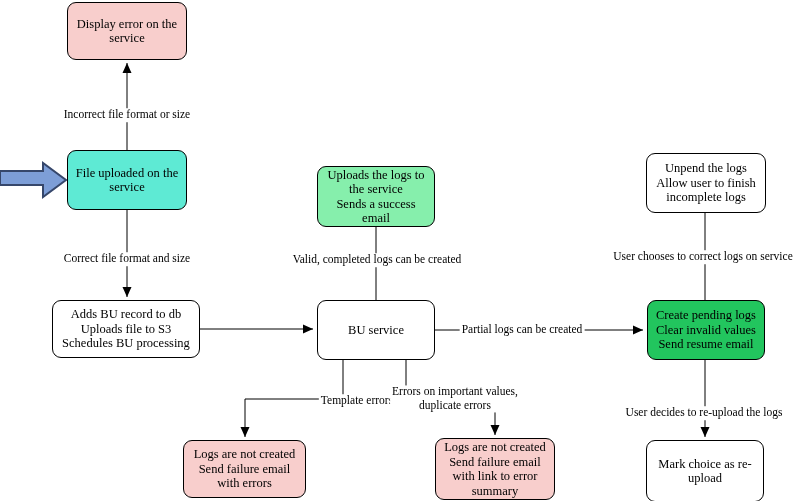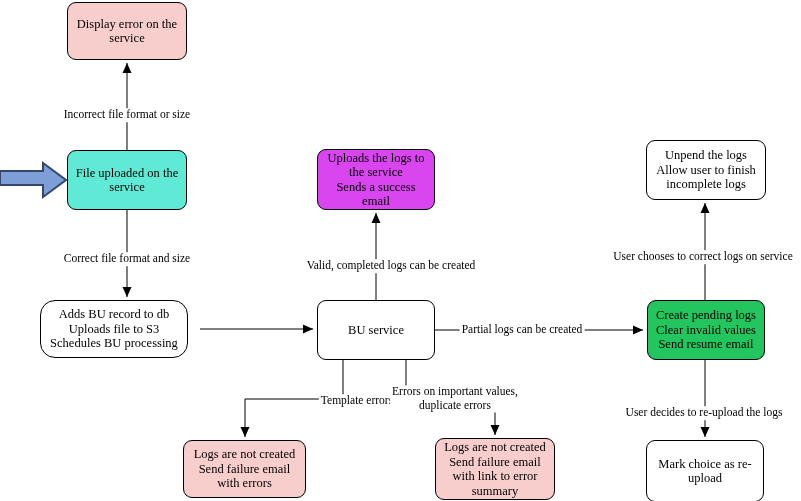--- a/index.html
+++ b/index.html
@@ -28,21 +28,21 @@
     justify-content: center;
     text-align: center;
     font-size: 12.5px;
     line-height: 1.16;
     white-space: pre-line;
     padding: 2px 3px;
     z-index: 3;
   }
   .fill-pink   { background: #f8cecc; }
   .fill-blue   { background: #5eead4; }
-  .fill-green  { background: #d946ef; }
+  .fill-green  { background: #86efac; margin-top: 17px; }
   .fill-yellow { background: #22c55e; }
   .fill-white  { background: #ffffff; }
   .elabel {
     position: absolute;
     transform: translate(-50%, -50%);
     background: #ffffff;
     font-size: 11.5px;
     line-height: 1.18;
     white-space: pre;
     text-align: center;
@@ -83,32 +83,32 @@
   <svg class="entry-arrow" width="70" height="40">
     <polygon points="0,11 43,11 43,3 66,20 43,37 43,25 0,25" fill="#7d9ed7" stroke="#36476b" stroke-width="2"></polygon>
   </svg>
 
   <div class="node fill-pink" style="left:67px;  top:2px;   width:120px; height:58px;">Display error on the
 service</div>
 
   <div class="node fill-blue" style="left:67px;  top:150px; width:120px; height:60px;">File uploaded on the
 service</div>
 
-  <div class="node fill-white" style="left:40px;  top:300px; width:148px; height:58px;border-radius:15px;">Adds BU record to db
+  <div class="node fill-white" style="left:52px;  top:300px; width:148px; height:58px;">Adds BU record to db
 Uploads file to S3
 Schedules BU processing</div>
 
   <div class="node fill-white" style="left:317px; top:300px; width:118px; height:60px;">BU service</div>
 
   <div class="node fill-green" style="left:317px; top:149px; width:118px; height:61px;">Uploads the logs to
 the service
 Sends a success
 email</div>
 
-  <div class="node fill-white" style="left:646px; top:140px; width:120px; height:60px;">Unpend the logs
+  <div class="node fill-white" style="left:646px; top:153px; width:120px; height:60px;">Unpend the logs
 Allow user to finish
 incomplete logs</div>
 
   <div class="node fill-yellow" style="left:647px; top:300px; width:118px; height:60px;">Create pending logs
 Clear invalid values
 Send resume email</div>
 
   <div class="node fill-white" style="left:646px; top:440px; width:118px; height:62px;">Mark choice as re-
 upload</div>
 
@@ -118,21 +118,21 @@
 
   <div class="node fill-pink" style="left:435px; top:438px; width:120px; height:62px;">Logs are not created
 Send failure email
 with link to error
 summary</div>
 
   <div class="elabel" style="left:127px; top:259px;">Correct file format and size</div>
 
   <div class="elabel" style="left:127px; top:115px;">Incorrect file format or size</div>
 
-  <div class="elabel" style="left:377px; top:266px;margin-left:14px;">Valid, completed logs can be created</div>
+  <div class="elabel" style="left:377px; top:260px;">Valid, completed logs can be created</div>
 
   <div class="elabel" style="left:522px; top:330px;">Partial logs can be created</div>
 
   <div class="elabel" style="left:703px; top:257px;">User chooses to correct logs on service</div>
 
   <div class="elabel" style="left:704px; top:397px;margin-top:16px;">User decides to re-upload the logs</div>
 
   <div class="elabel" style="left:330px; top:401px;margin-left:27px;">Template errors</div>
 
   <div class="elabel" style="left:455px; top:399px;">Errors on important values,

